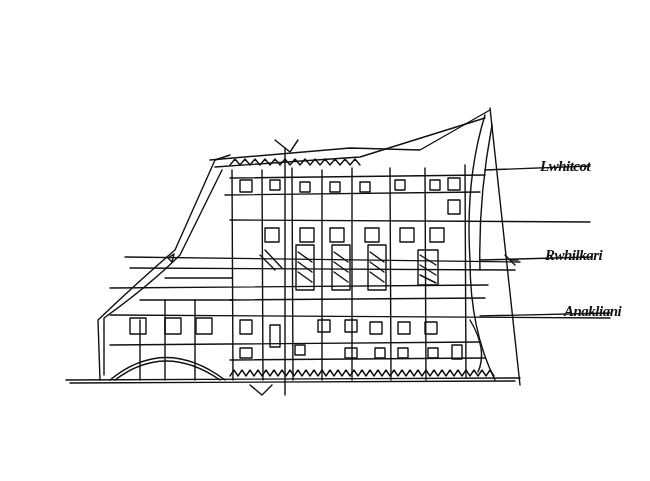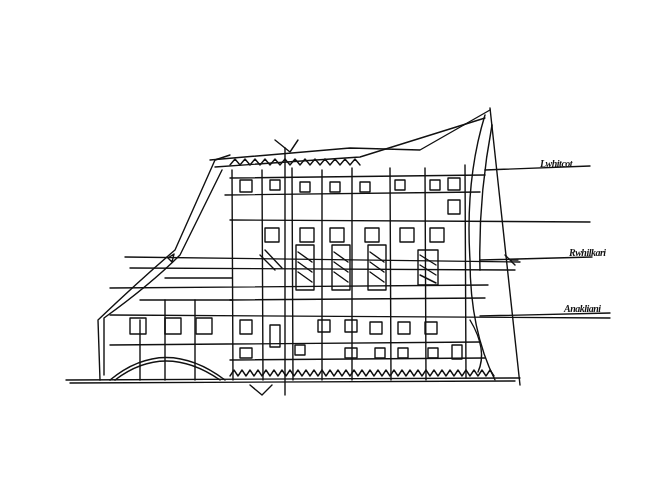--- a/index.html
+++ b/index.html
@@ -1,19 +1,19 @@
 <!DOCTYPE html>
 <html><head>
 <meta charset="utf-8">
 <style>
   html,body{margin:0;padding:0;background:#fff;}
   body{width:650px;height:481px;overflow:hidden;position:relative;font-family:"Liberation Sans",sans-serif;}
   svg{position:absolute;left:0;top:0;}
   .ink{stroke:#111;fill:none;stroke-linecap:round;stroke-linejoin:round;}
-  .label{position:absolute;font-family:"Liberation Serif",serif;font-style:italic;font-size:10px;color:#111;font-weight:bold;letter-spacing:-0.5px;}
+  .label{position:absolute;font-family:"Liberation Serif",serif;font-style:italic;font-size:15px;color:#111;font-weight:bold;letter-spacing:-0.5px;}
 </style>
 </head>
 <body>
 
 <svg width="650" height="481" viewBox="0 0 650 481">
   <g class="ink" stroke-width="1.4">
 
     <path d="M66 380 L520 378 M70 383 L515 381"></path>
 
     <path d="M100 380 L98 320 Q140 280 175 250 L215 160 L230 155"></path>
@@ -93,14 +93,14 @@
     </g>
 
     <path d="M485 170 L590 166"></path>
     <path d="M480 260 L592 257"></path>
     <path d="M480 316 L610 313"></path>
     <path d="M168 258 l6 -4 l-2 8 z M510 260 l8 0 M505 255 l10 10"></path>
   </g>
 </svg>
 
 <div class="label" style="left:540px;top:158px;">Lwhitcot</div>
-<div class="label" style="left:545px;top:247px;margin-left:24px;">Rwhilkari</div>
+<div class="label" style="left:545px;top:247px;">Rwhilkari</div>
 <div class="label" style="left:549px;top:303px;margin-left:15px;">Anakliani</div>
 
 </body></html>

